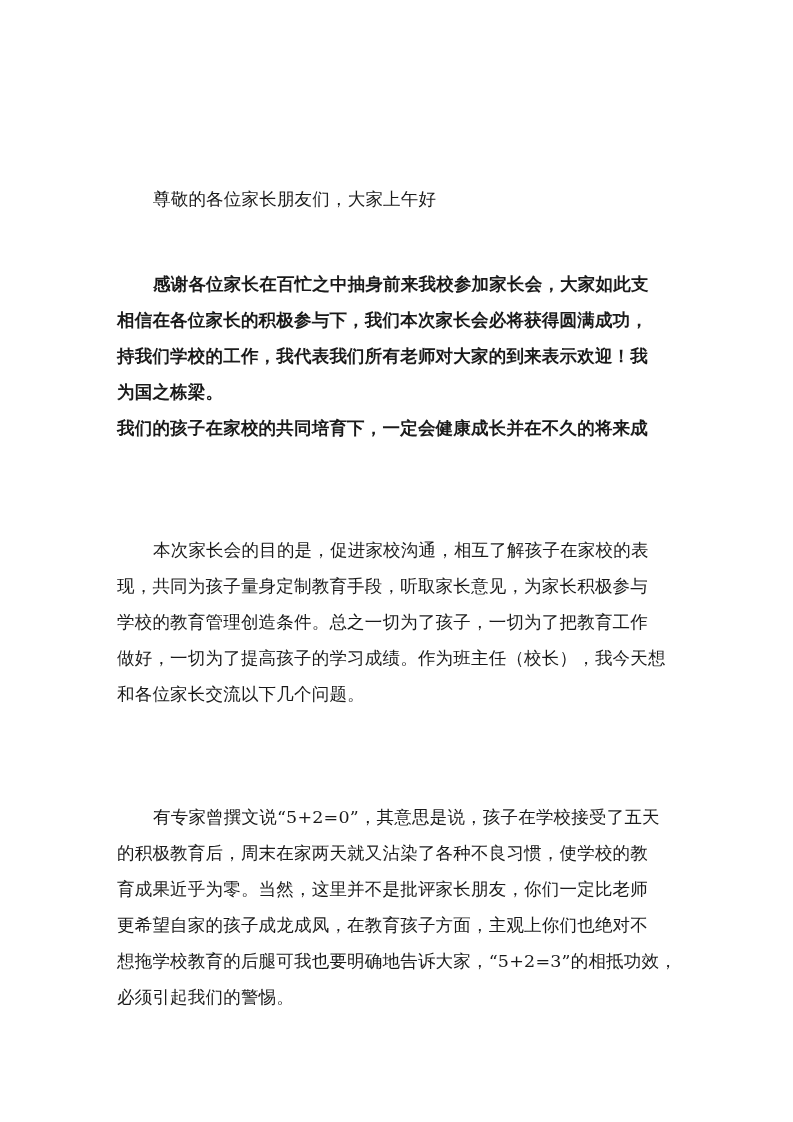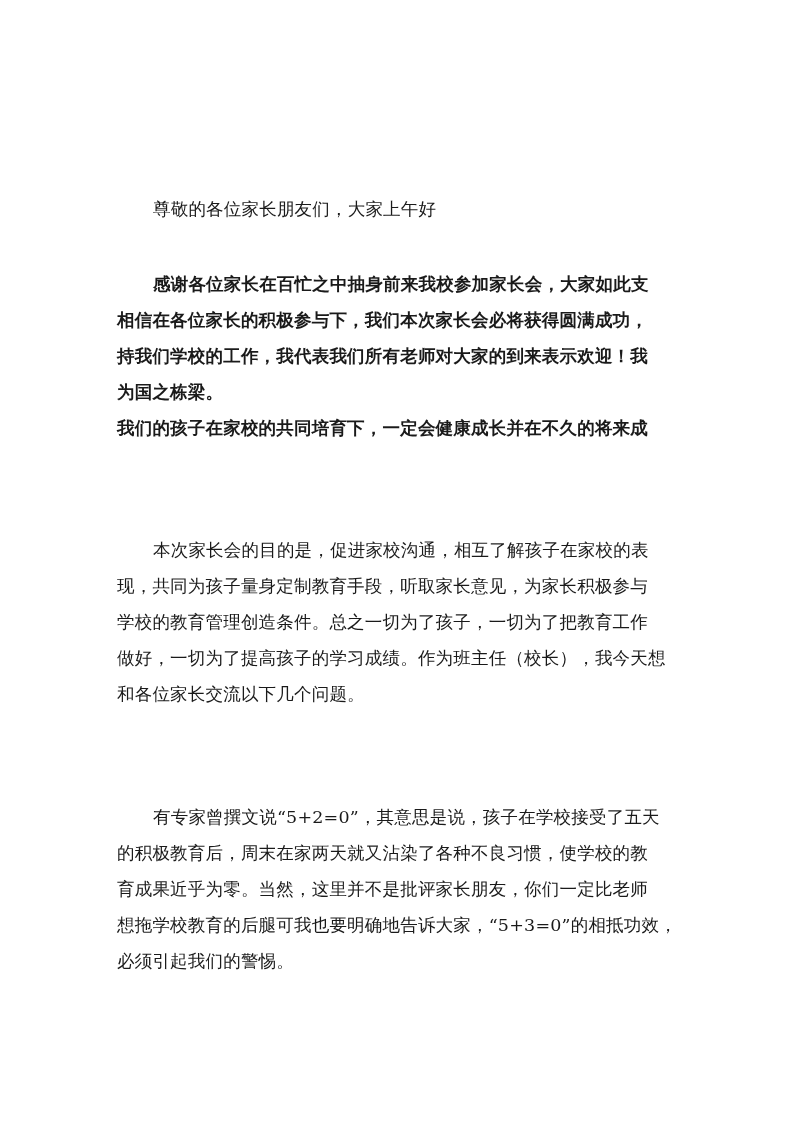--- a/index.html
+++ b/index.html
@@ -7,21 +7,21 @@
       font-family: "DejaVu Serif", "Liberation Serif", serif; color: #1a1a1a; }
     .page { position: absolute; left: 117px; top: 0; width: 570px; }
     .para { position: absolute; left: 0; width: 570px; }
     .line { height: 36px; line-height: 36px; font-size: 17.5px; white-space: nowrap; letter-spacing: 0.2px; }
     .indent { padding-left: 36px; }
   </style>
 </head>
 <body>
 
 <div class="page">
-  <div class="para" style="top:181px;margin-top:10px;">
+  <div class="para" style="top:181px;">
     <div class="line indent">尊敬的各位家长朋友们，大家上午好</div>
   </div>
 
   <div class="para" style="top:266px;font-weight:bold;">
     <div class="line indent">感谢各位家长在百忙之中抽身前来我校参加家长会，大家如此支</div>
     <div class="line">相信在各位家长的积极参与下，我们本次家长会必将获得圆满成功，</div>
     <div class="line">持我们学校的工作，我代表我们所有老师对大家的到来表示欢迎！我</div>
     <div class="line">为国之栋梁。</div>
     <div class="line">我们的孩子在家校的共同培育下，一定会健康成长并在不久的将来成</div>
   </div>
@@ -31,16 +31,17 @@
     <div class="line">现，共同为孩子量身定制教育手段，听取家长意见，为家长积极参与</div>
     <div class="line">学校的教育管理创造条件。总之一切为了孩子，一切为了把教育工作</div>
     <div class="line">做好，一切为了提高孩子的学习成绩。作为班主任（校长），我今天想</div>
     <div class="line">和各位家长交流以下几个问题。</div>
   </div>
 
   <div class="para" style="top:771px;margin-top:28px;">
     <div class="line indent">有专家曾撰文说“5+2=0”，其意思是说，孩子在学校接受了五天</div>
     <div class="line">的积极教育后，周末在家两天就又沾染了各种不良习惯，使学校的教</div>
     <div class="line">育成果近乎为零。当然，这里并不是批评家长朋友，你们一定比老师</div>
-    <div class="line">想拖学校教育的后腿可我也要明确地告诉大家，“5+3=0”的相抵功效，</div>
+    <div class="line">更希望自家的孩子成龙成凤，在教育孩子方面，主观上你们也绝对不</div>
+    <div class="line">想拖学校教育的后腿可我也要明确地告诉大家，“5+2=3”的相抵功效，</div>
     <div class="line">必须引起我们的警惕。</div>
   </div>
 </div>
 
 </body></html>

